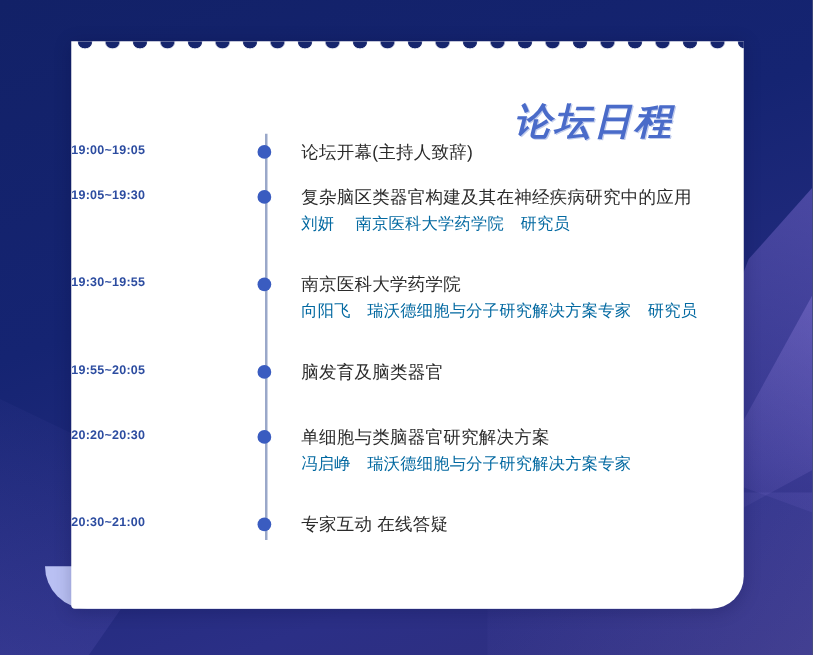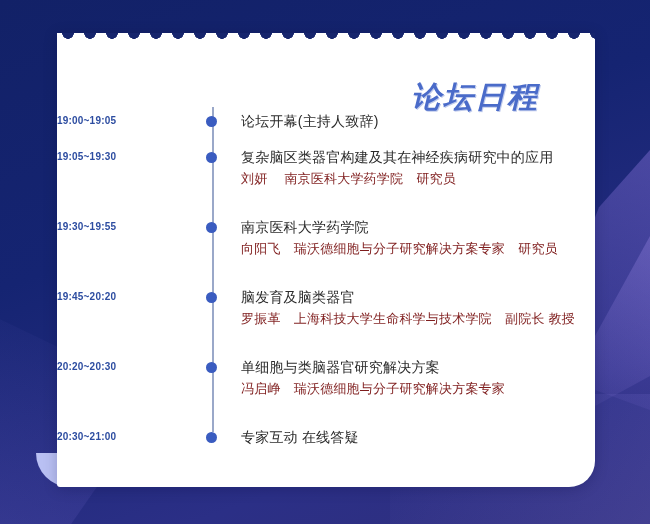--- a/index.html
+++ b/index.html
@@ -166,21 +166,21 @@
   .session-title {
     font-size: 14px;
     font-weight: 400;
     color: #2b2b2b;
     line-height: 20px;
     letter-spacing: 0.2px;
   }
   .session-speaker {
     font-size: 13px;
     font-weight: 400;
-    color: #7f1d1d;
+    color: #0369a1;
     line-height: 21px;
     letter-spacing: 0.2px;
     margin-top: 1px;
     white-space: nowrap;
   }
 
   
   .row + .row { margin-top: 12px; }
   .row.has-speaker + .row { margin-top: 28px; }
 
@@ -247,27 +247,26 @@
         <div class="dot-cell">
           <div class="dot"></div>
         </div>
         <div class="body">
           <div class="session-title">南京医科大学药学院</div>
           <div class="session-speaker">向阳飞　瑞沃德细胞与分子研究解决方案专家　研究员</div>
         </div>
       </div>
 
       <div class="row has-speaker">
-        <div class="time">19:45~20:20</div>
+        <div class="time">19:55~20:05</div>
         <div class="dot-cell">
           <div class="dot"></div>
         </div>
         <div class="body">
           <div class="session-title">脑发育及脑类器官</div>
-          <div class="session-speaker">罗振革　上海科技大学生命科学与技术学院　副院长 教授</div>
         </div>
       </div>
 
       <div class="row has-speaker">
         <div class="time">20:20~20:30</div>
         <div class="dot-cell">
           <div class="dot"></div>
         </div>
         <div class="body">
           <div class="session-title">单细胞与类脑器官研究解决方案</div>

